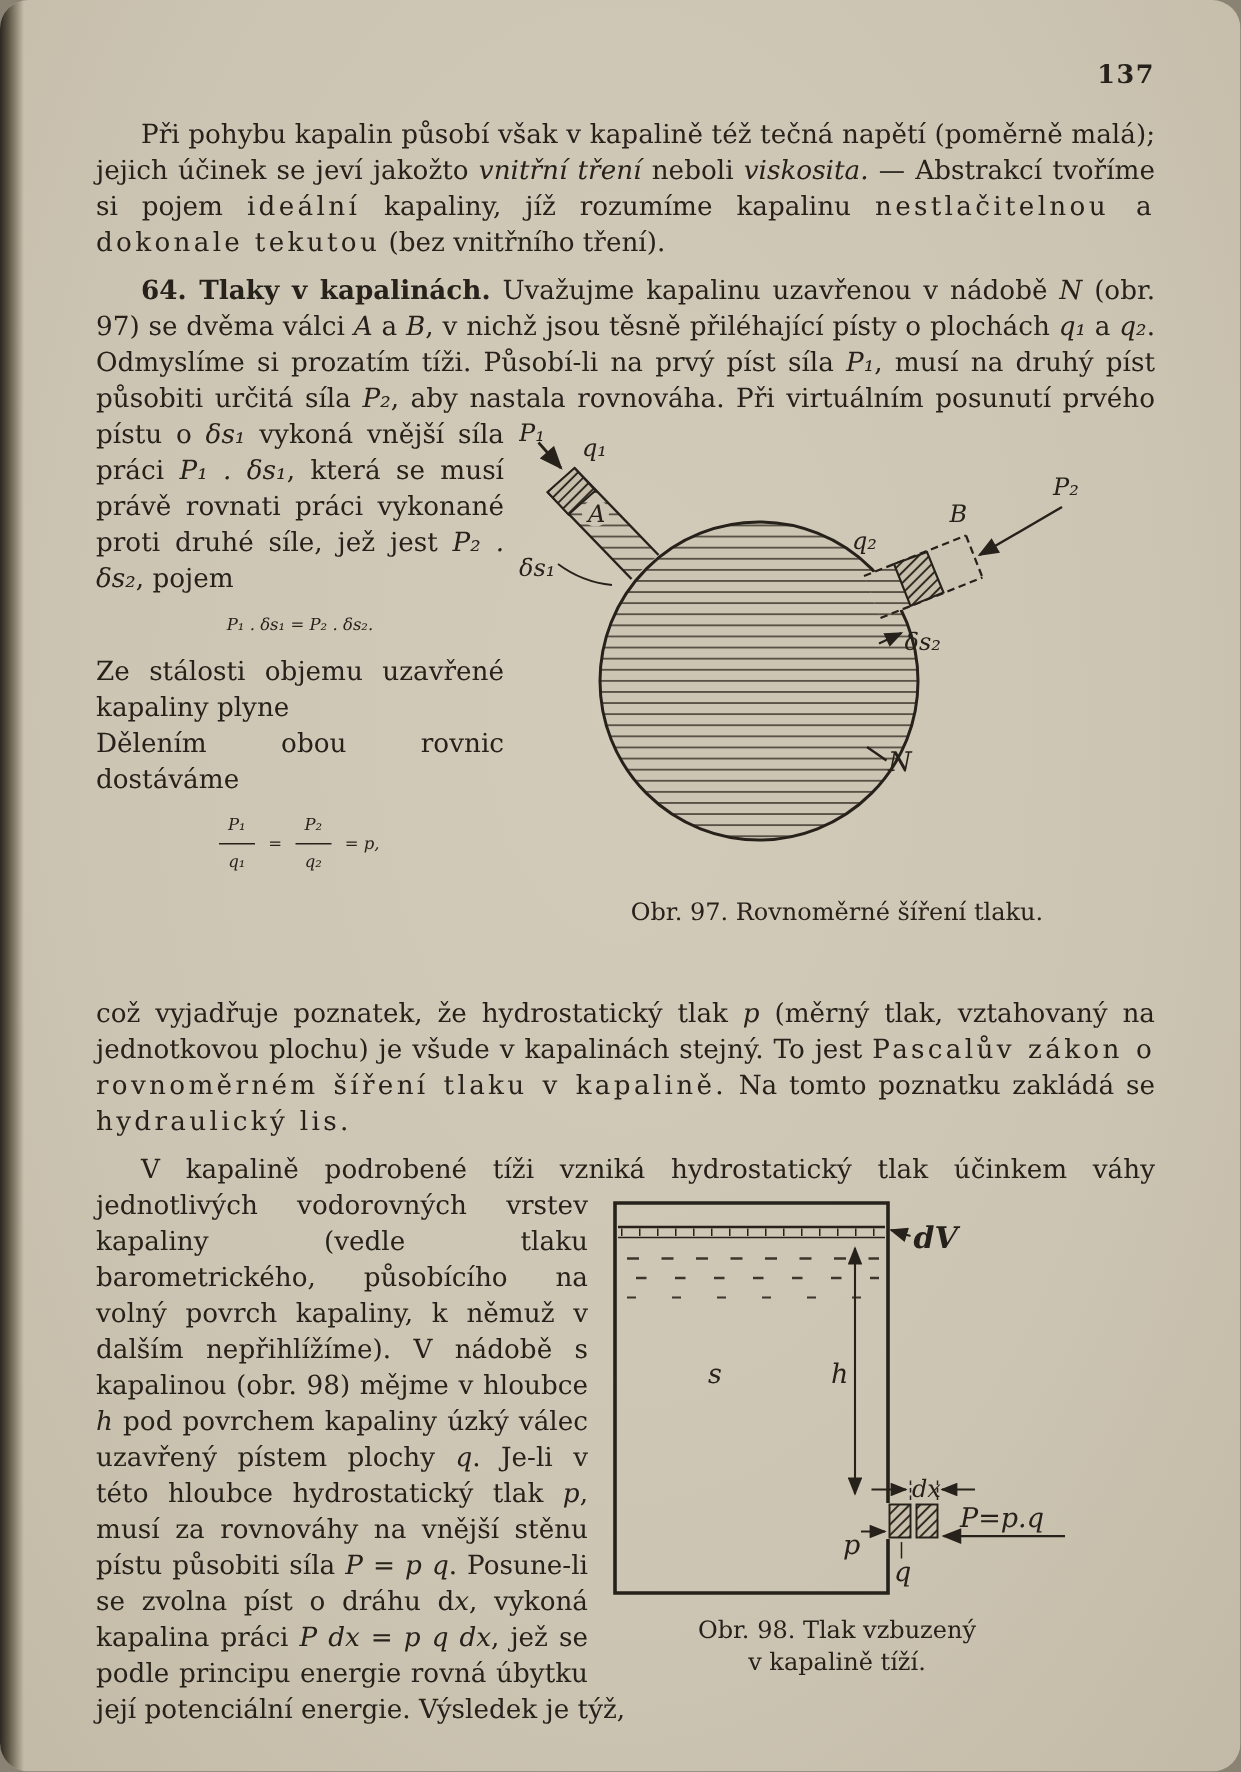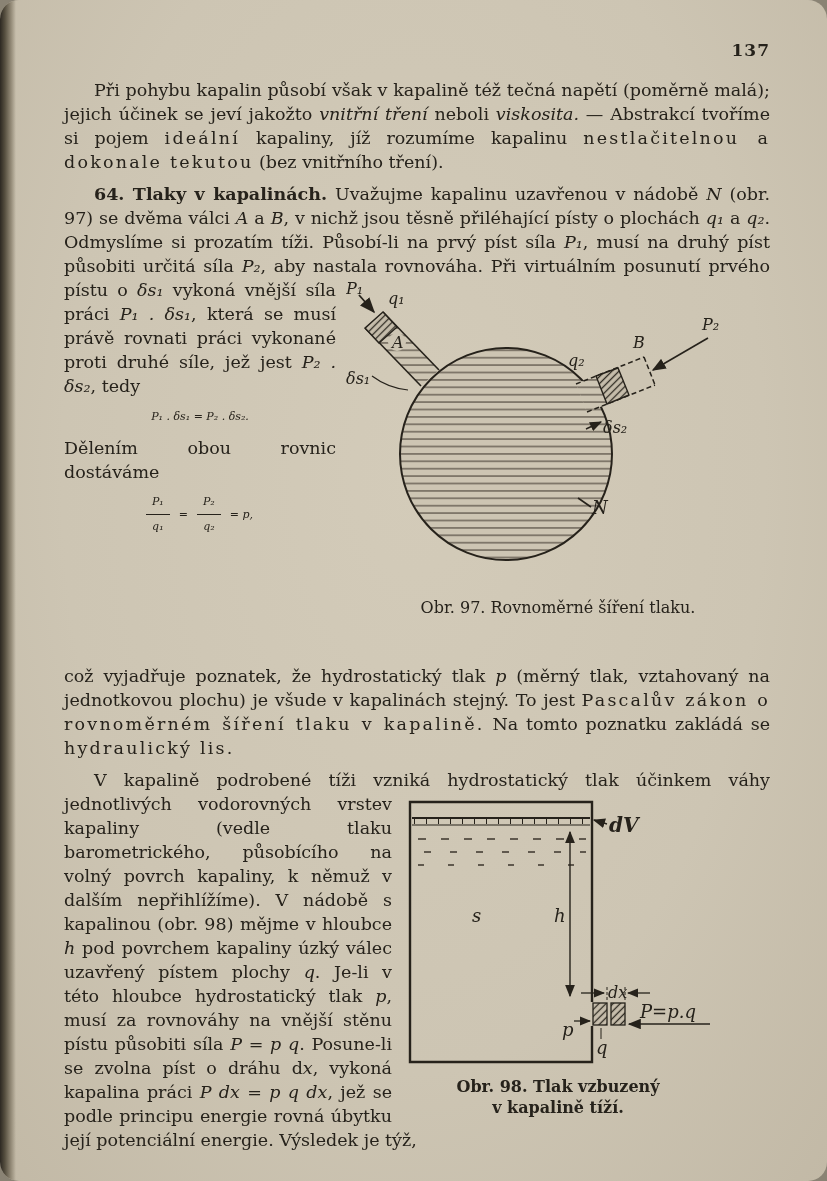--- a/index.html
+++ b/index.html
@@ -22,21 +22,21 @@
   .eq-frac{margin:10px 0 8px;}
   .frac{display:inline-block;vertical-align:middle;text-align:center;line-height:22px;margin:0 4px;}
   .frac .num{display:block;border-bottom:1.4px solid #26221b;padding:0 6px 1px;}
   .frac .den{display:block;padding:1px 6px 0;}
   .eqmid{display:inline-block;vertical-align:middle;margin:0 5px;}
   .figfloat{float:right;}
   .fig97{width:424px;margin:2px 0 0 10px;padding-bottom:44px;}
   .fig98{width:368px;margin:2px 0 0 10px;padding-bottom:4px;}
   .caption{display:block;text-align:center;font-size:16px;margin-top:6px;font-style:normal;text-indent:0;}
   .fig98 .caption{width:312px;}
-  .capline{display:block;line-height:21px;font-weight:bold;}
+  .capline{display:block;line-height:21px;}
   .clear-r{clear:right;margin-top:4px;}
   svg{display:block}
   .fl{font-family:"DejaVu Serif","Liberation Serif",serif;font-style:italic;font-size:16px;fill:#26221b;}
   .fl-lg{font-size:18px;}
   .fl-xl{font-size:20px;font-weight:bold;}
 </style>
 </head>
 <body>
 
 <div class="page">
@@ -97,23 +97,24 @@
         <g>
           <line x1="240" y1="149" x2="255" y2="142" stroke="#26221b" stroke-width="1.4" marker-end="url(#ah)"></line>
           <text x="257" y="153" class="fl">δs₂</text>
         </g>
         <g>
           <line x1="232" y1="218" x2="245" y2="227" stroke="#26221b" stroke-width="1.6"></line>
           <text x="246" y="234" class="fl fl-lg">N</text>
         </g>
       </svg>
           <span class="caption">Obr. 97. Rovnoměrné šíření tlaku.</span>
-        </span><span><span> virtuálním posunutí prvého pístu o </span><span class="rs-i">δs₁</span><span> vykoná vnější síla práci </span><span class="rs-i">P₁ . δs₁</span><span>, která se musí právě rovnati práci vykonané proti druhé síle, jež jest </span><span class="rs-i">P₂ . δs₂</span><span>, tedy</span></span></p>
+        </span><span><span> virtuálním posunutí prvého pístu o </span><span class="rs-i">δs₁</span><span> vykoná vnější síla práci </span><span class="rs-i">P₁ . δs₁</span><span>, která se musí právě rovnati práci vykonané proti druhé síle, jež jest </span><span class="rs-i">P₂ . δs₂</span><span>, pojem</span></span></p>
 
     <p class="eq">P₁ . δs₁ = P₂ . δs₂.</p>
+    <p class="body">Ze stálosti objemu uzavřené kapaliny plyne</p>
     <p class="body">Dělením obou rovnic dostáváme</p>
 
     <p class="eq eq-frac"><span class="frac"><span class="num">P₁</span><span class="den">q₁</span></span><span class="eqmid">=</span><span class="frac"><span class="num">P₂</span><span class="den">q₂</span></span><span class="eqmid">= p,</span></p>
 
     <p class="body clear-r"><span>což vyjadřuje poznatek, že hydrostatický tlak </span><span class="rs-i">p</span><span> (měrný tlak, vztahovaný na jednotkovou plochu) je všude v kapalinách stejný. To jest </span><span class="rs-sp">Pascalův zákon o rovnoměrném šíření tlaku v kapalině.</span><span> Na tomto poznatku zakládá se </span><span class="rs-sp">hydraulický lis.</span></p>
 
     <p class="body indent sec"><span><span>V kapalině podrobené tíži vzniká hydrostatický tlak účinkem váhy</span></span><span class="figfloat fig98">
           <svg width="312" height="276" viewBox="0 0 312 276">
         <g>
           <path d="M190,208 V8 H8 V268 H190 V232" fill="none" stroke="#26221b" stroke-width="2.4"></path>

